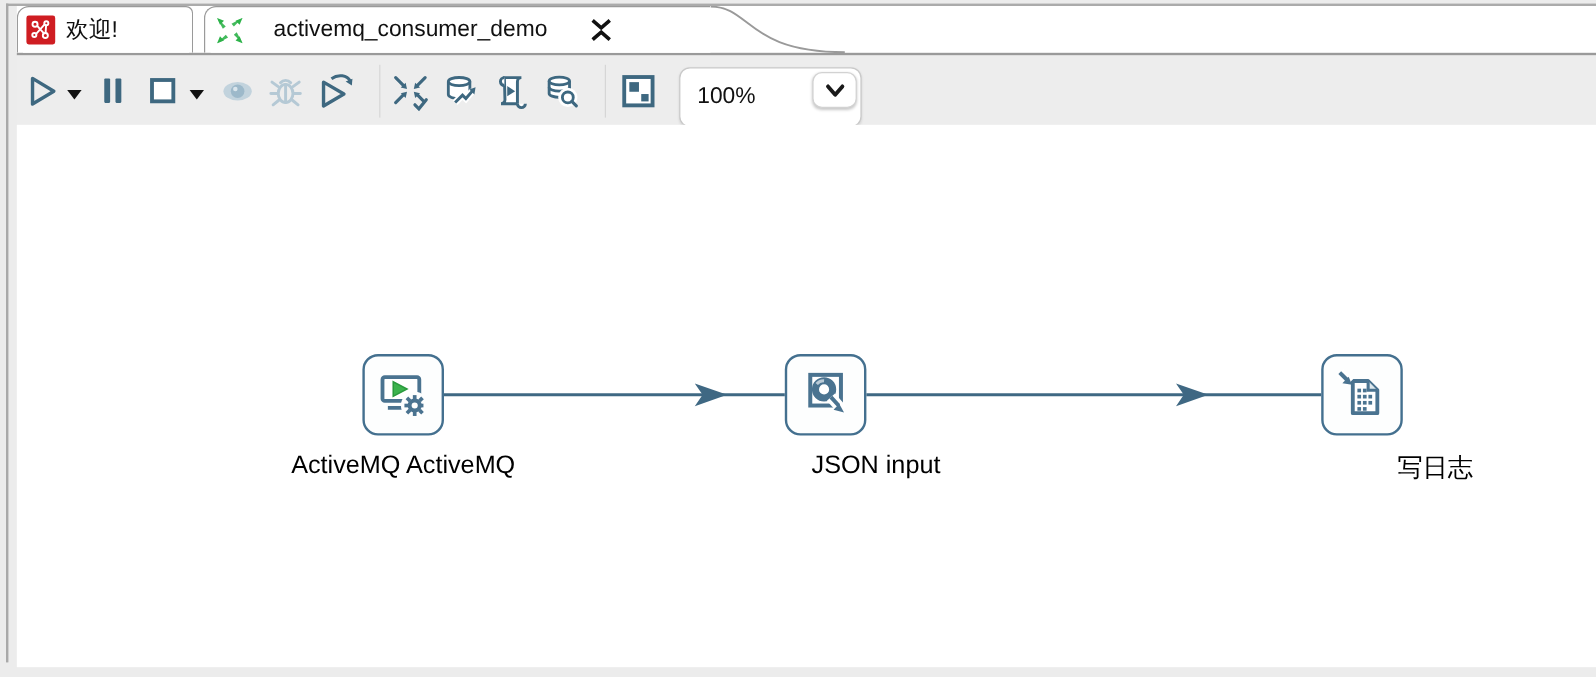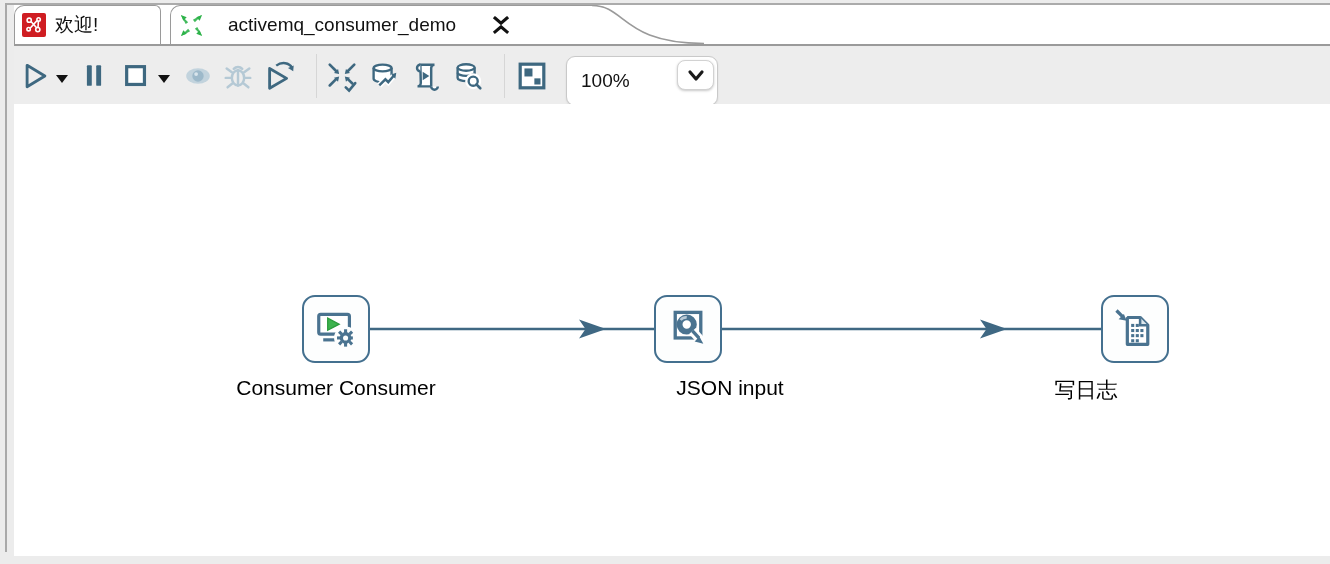--- a/index.html
+++ b/index.html
@@ -48,21 +48,21 @@
   .canvas { position:absolute; left:14px; top:104px; right:0; bottom:8px; background:#ffffff; }
   .wires  { position:absolute; left:0; top:0; width:100%; height:100%; }
   .step   { position:absolute; width:68px; height:68px; background:#fdfefe;
             border:2.5px solid #44708f; border-radius:13px;
             display:flex; align-items:center; justify-content:center; }
   .step-1 { left:288px; top:191px; }
   .step-2 { left:640px; top:191px; }
   .step-3 { left:1087px; top:191px; }
   .step-label { position:absolute; top:272px; transform:translateX(-50%);
                 font-size:21px; color:#000; white-space:nowrap; }
-  .label-1 { left:322px; } .label-2 { left:716px; } .label-3 { left:1072px; }
+  .label-1 { left:322px; } .label-2 { left:716px; } .label-3 { left:1182px; }
 </style>
 </head>
 <body>
 
 <div class="stage">
 
   <div class="top-border"></div>
   <div class="left-sash"></div>
 
   <div class="tab-header">
@@ -292,18 +292,18 @@
             <rect x="22.2" y="22" width="2.4" height="2.4"></rect>
           <rect x="15" y="26" width="2.4" height="2.4"></rect>
             <rect x="18.6" y="26" width="2.4" height="2.4"></rect>
         </g>
         <path d="M3.5,3.5 L10,10" stroke="#fff" stroke-width="6.5"></path>
         <path d="M3.5,3.5 L8.5,8.5" stroke="#4a7390" stroke-width="2.6"></path>
         <polygon points="11.5,11.5 5.2,10.4 9.3,6.2" fill="#4a7390"></polygon>
       </svg>
     </div>
 
-    <span class="step-label label-1">Consumer Consumer</span>
+    <span class="step-label label-1">ActiveMQ ActiveMQ</span>
     <span class="step-label label-2">JSON input</span>
     <span class="step-label label-3">写日志</span>
   </div>
 
 </div>
 
 </body></html>

